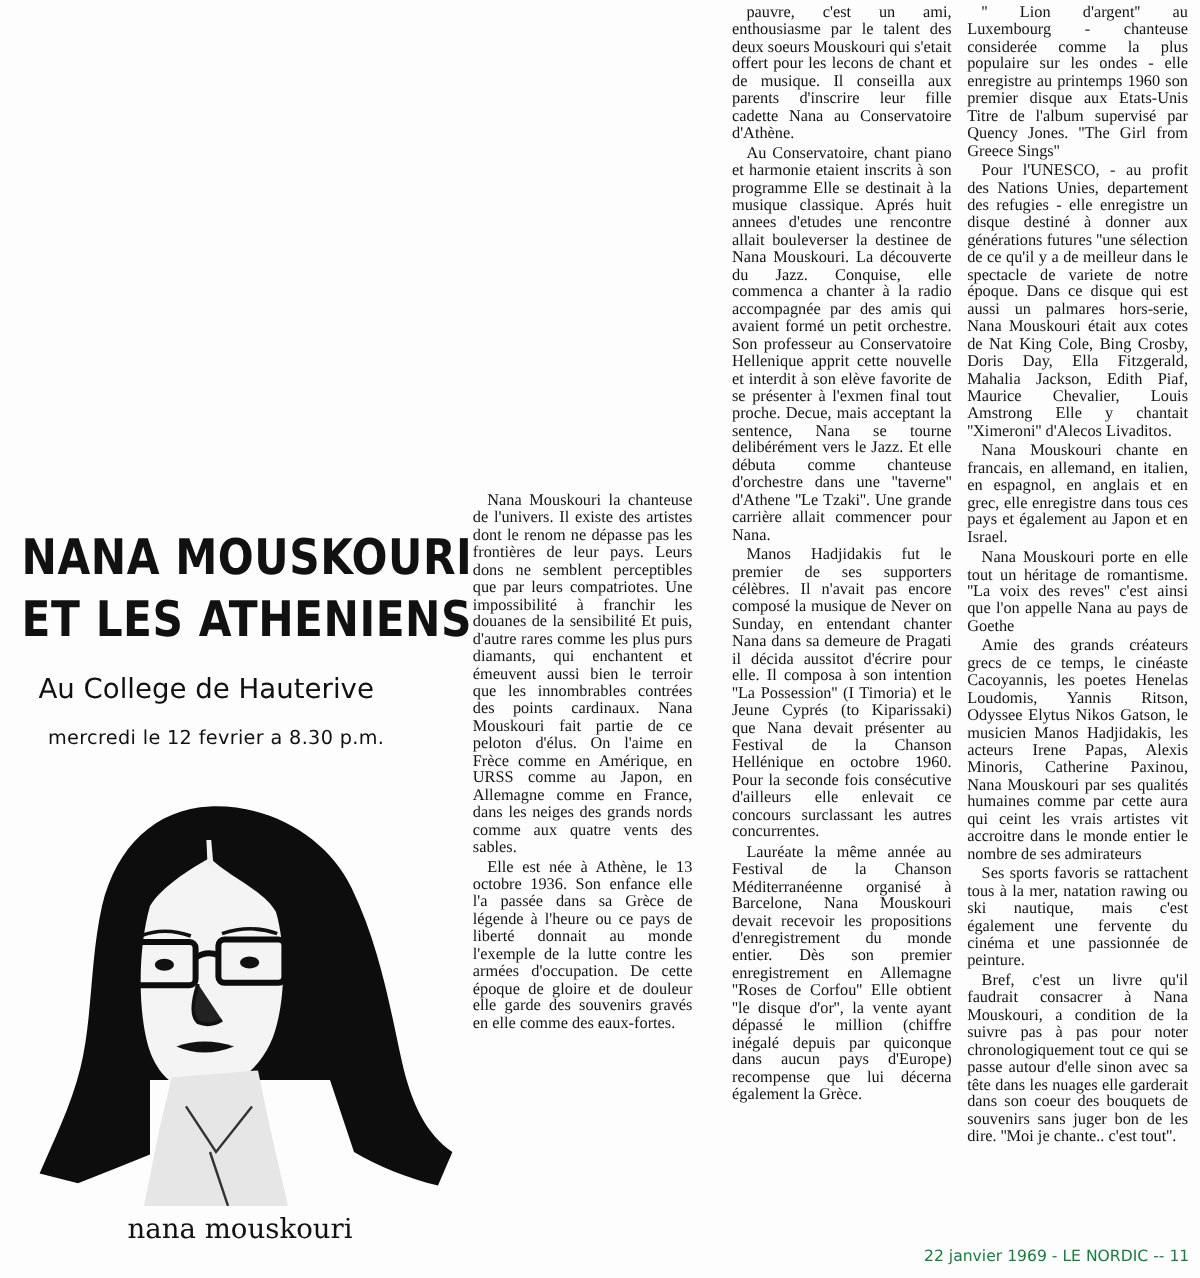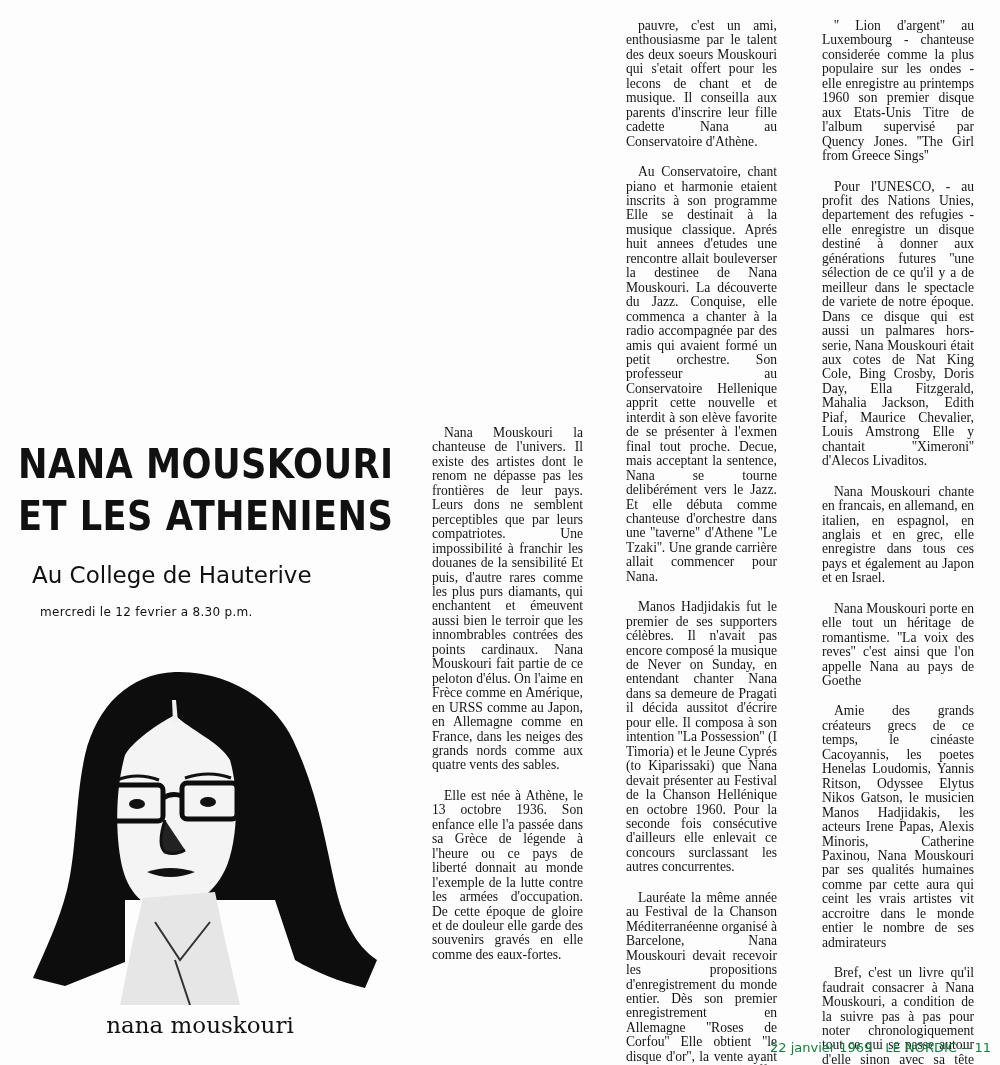--- a/index.html
+++ b/index.html
@@ -5,32 +5,32 @@
   html, body { margin: 0; padding: 0; background: #ffffff; }
   body { width: 1000px; height: 1065px; position: relative; overflow: hidden; color: #111; }
   .page { position: absolute; left: 0; top: 0; width: 1000px; height: 1065px; background: #fdfdfd; }
 
   .headline { position: absolute; left: 18px; top: 438px; width: 380px;
     font-family: "DejaVu Sans", sans-serif; font-weight: bold; font-size: 41px; line-height: 52px;
     letter-spacing: 0.5px; transform: scaleX(0.86); transform-origin: left top; white-space: nowrap; color: #111; }
   .venue { position: absolute; left: 32px; top: 562px; font-family: "DejaVu Sans", sans-serif;
     font-size: 23px; color: #111; white-space: nowrap; text-align: right; }
   .when { position: absolute; left: 40px; top: 605px; font-family: "DejaVu Sans", sans-serif;
-    font-size: 12px; color: #111; white-space: nowrap; letter-spacing: 0.3px; }
+    font-size: 16px; color: #111; white-space: nowrap; letter-spacing: 0.3px; }
 
   .photo { position: absolute; left: 25px; top: 660px; width: 355px; height: 345px; }
   .caption { position: absolute; left: 0; width: 400px; top: 1012px; text-align: center;
     font-family: "DejaVu Serif", serif; font-size: 23px; color: #111; }
 
   .col { position: absolute; font-family: "Liberation Serif", serif; font-size: 13.6px; line-height: 14.45px;
     text-align: justify; color: #141414; }
-  .col p { margin: 16px; text-indent: 12px; }
+  .col p { margin: 0; text-indent: 12px; }
   .col p + p { margin-top: 2px; }
   .col .subhead { font-family: "DejaVu Sans", sans-serif; font-weight: bold; font-size: 11.5px; text-indent: 0; line-height: 14px; margin-top: 2px; }
-  .col1 { left: 416px; top: 410px; width: 183px; }
+  .col1 { left: 394px; top: 410px; width: 183px; }
   .col2 { left: 610px; top: 3px; width: 183px; }
   .col3 { left: 806px; top: 3px; width: 184px; }
 
   .footer { position: absolute; left: 770px; top: 1040px; font-family: "DejaVu Sans", sans-serif;
     font-size: 13px; color: #15803d; white-space: nowrap; }
 </style>
 </head>
 <body>
 
 <div class="page">
@@ -81,20 +81,21 @@
     <p>Manos Hadjidakis fut le premier de ses supporters célèbres. Il n'avait pas encore composé la musique de Never on Sunday, en entendant chanter Nana dans sa demeure de Pragati il décida aussitot d'écrire pour elle. Il composa à son intention ''La Possession'' (I Timoria) et le Jeune Cyprés (to Kiparissaki) que Nana devait présenter au Festival de la Chanson Hellénique en octobre 1960. Pour la seconde fois consécutive d'ailleurs elle enlevait ce concours surclassant les autres concurrentes.</p>
     <p>Lauréate la même année au Festival de la Chanson Méditerranéenne organisé à Barcelone, Nana Mouskouri devait recevoir les propositions d'enregistrement du monde entier. Dès son premier enregistrement en Allemagne ''Roses de Corfou'' Elle obtient ''le disque d'or'', la vente ayant dépassé le million (chiffre inégalé depuis par quiconque dans aucun pays d'Europe) recompense que lui décerna également la Grèce.</p>
   </div>
 
   <div class="col col3">
     <p>'' Lion d'argent'' au Luxembourg - chanteuse considerée comme la plus populaire sur les ondes - elle enregistre au printemps 1960 son premier disque aux Etats-Unis Titre de l'album supervisé par Quency Jones. ''The Girl from Greece Sings''</p>
     <p>Pour l'UNESCO, - au profit des Nations Unies, departement des refugies - elle enregistre un disque destiné à donner aux générations futures ''une sélection de ce qu'il y a de meilleur dans le spectacle de variete de notre époque. Dans ce disque qui est aussi un palmares hors-serie, Nana Mouskouri était aux cotes de Nat King Cole, Bing Crosby, Doris Day, Ella Fitzgerald, Mahalia Jackson, Edith Piaf, Maurice Chevalier, Louis Amstrong Elle y chantait ''Ximeroni'' d'Alecos Livaditos.</p>
     <p>Nana Mouskouri chante en francais, en allemand, en italien, en espagnol, en anglais et en grec, elle enregistre dans tous ces pays et également au Japon et en Israel.</p>
     <p>Nana Mouskouri porte en elle tout un héritage de romantisme. ''La voix des reves'' c'est ainsi que l'on appelle Nana au pays de Goethe</p>
     <p>Amie des grands créateurs grecs de ce temps, le cinéaste Cacoyannis, les poetes Henelas Loudomis, Yannis Ritson, Odyssee Elytus Nikos Gatson, le musicien Manos Hadjidakis, les acteurs Irene Papas, Alexis Minoris, Catherine Paxinou, Nana Mouskouri par ses qualités humaines comme par cette aura qui ceint les vrais artistes vit accroitre dans le monde entier le nombre de ses admirateurs</p>
+    <p>Ses sports favoris se rattachent tous à la mer, natation rawing ou ski nautique, mais c'est également une fervente du cinéma et une passionnée de peinture.</p>
     <p>Bref, c'est un livre qu'il faudrait consacrer à Nana Mouskouri, a condition de la suivre pas à pas pour noter chronologiquement tout ce qui se passe autour d'elle sinon avec sa tête dans les nuages elle garderait dans son coeur des bouquets de souvenirs sans juger bon de les dire. ''Moi je chante.. c'est tout''.</p>
   </div>
 
   <div class="footer">
     <span>22 janvier 1969</span>
     <span>-</span>
     <span>LE NORDIC</span>
     <span>--</span>
     <span>11</span>
   </div>

